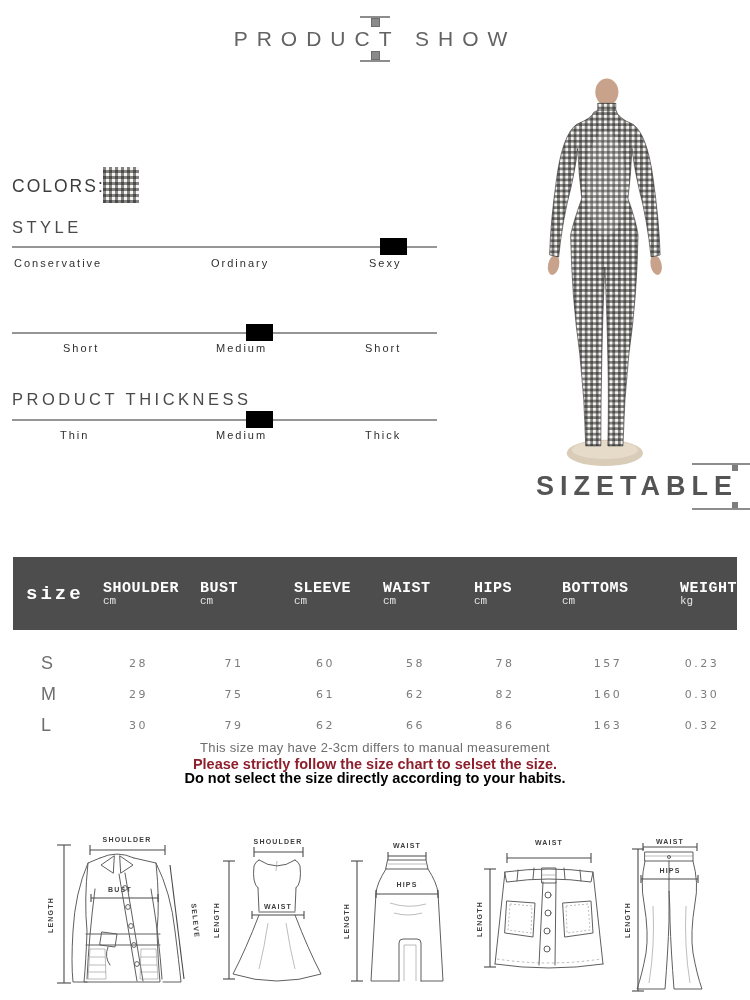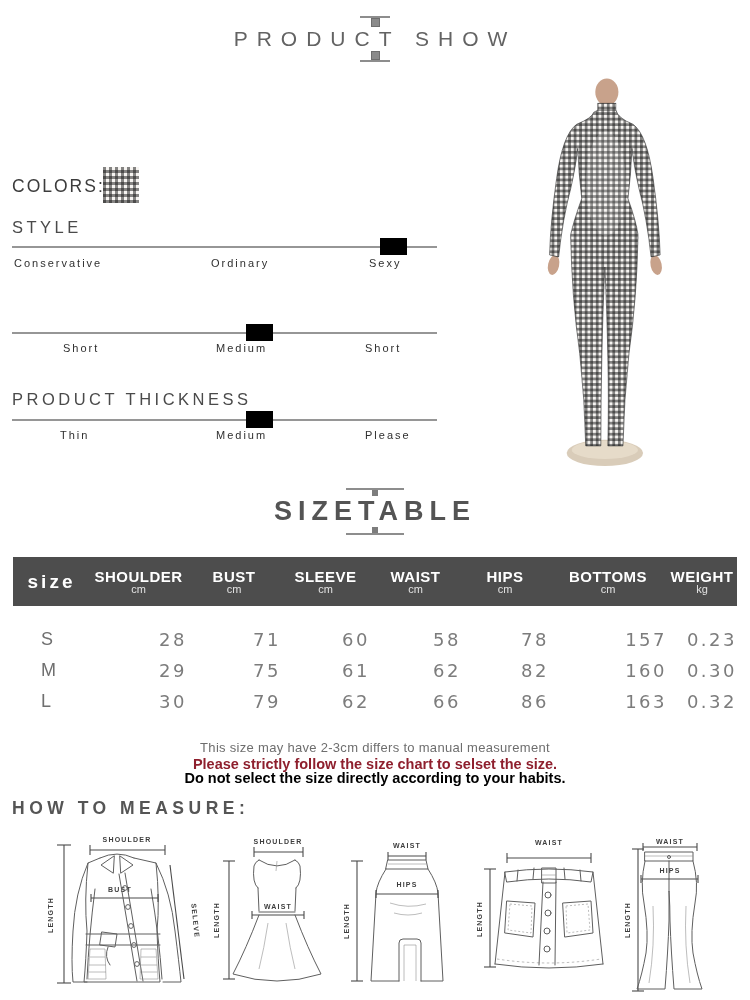--- a/index.html
+++ b/index.html
@@ -7,21 +7,21 @@
         font-family:"Liberation Sans",sans-serif;}
 
   
   .deco-row{position:absolute;left:0;width:750px;display:flex;align-items:center;justify-content:center;flex-direction:column;}
   .dash{height:2px;background:#8d8d8d;}
   .sq{display:inline-block;background:#8a8a8a;border:1px solid #6e6e6e;}
   #product-show-header{top:16px;}
   #product-show-header .dash{width:30px;}
   #product-show-header .sq{width:7px;height:7px;margin:0 20px;}
   #product-show-header h1{font-size:21px;letter-spacing:9px;color:#636363;font-weight:500;margin:0 16px;}
-  #sizetable-header{top:488px;}
+  #sizetable-header{top:463px;align-items:flex-end;}
   #sizetable-header .dash{width:58px;}
   #sizetable-header .sq{width:6px;height:6px;margin:0 12px;border:none;background:#7d7d7d;}
   #sizetable-header h2{font-size:27px;letter-spacing:6px;color:#545454;font-weight:600;margin:0 12px;}
 
   
   .info-line{position:absolute;left:12px;font-size:17.5px;letter-spacing:2px;color:#3c3c3c;font-weight:500;white-space:nowrap;}
   .info-line b{color:#000;font-weight:700;letter-spacing:1px;}
   #name-line{top:92px;}
   #fabric-line{top:126px;}
   #colors-line{top:176px;}
@@ -31,25 +31,25 @@
       repeating-linear-gradient(0deg, rgba(20,20,20,.5) 0 3px, transparent 3px 6px);}
 
   
   .attr-title{position:absolute;left:12px;font-size:16.5px;letter-spacing:3.5px;color:#4a4a4a;font-weight:500;}
   .attr-line{position:absolute;left:12px;width:425px;height:2px;background:#969696;}
   .marker{position:absolute;width:27px;height:17px;background:#000;}
   .opt{position:absolute;font-size:11px;letter-spacing:2px;color:#2f2f2f;font-weight:500;white-space:nowrap;}
 
   
   table.sizetable{position:absolute;left:13px;top:557px;width:724px;border-collapse:collapse;table-layout:fixed;}
-  .sizetable thead th{background:#4d4d4d;color:#fff;height:47px;vertical-align:middle;padding:1px;font-weight:700;text-align:center;}
+  .sizetable thead th{background:#4d4d4d;color:#fff;height:47px;vertical-align:middle;padding:13px;font-weight:700;text-align:left;font-family:Liberation Mono, monospace;}
   .cl{font-size:15px;letter-spacing:.5px;line-height:1;}
   .cu{font-size:11px;font-weight:400;color:#e3e3e3;margin-top:0;line-height:1;}
   th.size-col{text-align:left;padding-left:26px;font-size:19px;font-weight:500;letter-spacing:3px;}
-  .sizetable td{text-align:right;color:#7c7c7c;font-size:18px;letter-spacing:2.5px;height:31px;padding:0;
+  .sizetable td{text-align:center;color:#7c7c7c;font-size:11px;letter-spacing:2.5px;height:31px;padding:0;
                 font-family:"DejaVu Sans",sans-serif;}
   .sizetable tbody tr.first td{padding-top:18px;}
   td.size-cell{text-align:left;padding-left:28px;color:#6f6f6f;font-size:18px;letter-spacing:0;
                font-family:"Liberation Sans",sans-serif;}
 
   
   .note{position:absolute;left:0;width:750px;text-align:center;}
   #note-gray{top:740px;font-size:13px;color:#6e6e6e;letter-spacing:.3px;}
   #note-red1{top:756px;font-size:14.5px;color:#8e1f2d;font-weight:700;}
   #note-red2{top:770px;font-size:14.5px;color:#000000;font-weight:700;}
@@ -92,21 +92,21 @@
   <div class="marker" style="left:246px;top:324px"></div>
   <span class="opt" style="left:63px;top:342px">Short</span>
   <span class="opt" style="left:216px;top:342px">Medium</span>
   <span class="opt" style="left:365px;top:342px">Short</span>
 
   <div class="attr-title" style="top:390px">PRODUCT THICKNESS</div>
   <div class="attr-line" style="top:419px"></div>
   <div class="marker" style="left:246px;top:411px"></div>
   <span class="opt" style="left:60px;top:429px">Thin</span>
   <span class="opt" style="left:216px;top:429px">Medium</span>
-  <span class="opt" style="left:365px;top:429px">Please</span>
+  <span class="opt" style="left:365px;top:429px">Thick</span>
 
   <svg class="diagram" style="left:518px;top:68px;width:232px;height:402px" viewBox="0 0 230 400">
     <defs>
       <pattern id="hound" width="5.5" height="5.5" patternUnits="userSpaceOnUse">
         <rect width="5.5" height="5.5" fill="#f7f5f2"></rect>
         <rect width="2.75" height="5.5" fill="#141414" opacity="0.5"></rect>
         <rect width="5.5" height="2.75" fill="#141414" opacity="0.5"></rect>
       </pattern>
     </defs>
     <g>
@@ -220,21 +220,20 @@
         <td>163</td>
         <td>0.32</td>
       </tr>
     </tbody>
   </table>
 
   <div class="note" id="note-gray">This size may have 2-3cm differs to manual measurement</div>
   <div class="note" id="note-red1">Please strictly follow the size chart to selset the size.</div>
   <div class="note" id="note-red2">Do not select the size directly according to your habits.</div>
 
-  <div id="measure-title">HOW TO MEASURE:</div>
 
   <svg class="diagram" style="left:2px;top:831px;width:210px;height:164px" viewBox="0 0 210 164">
     <line class="dline" x1="62" y1="14" x2="62" y2="152"></line>
     <line class="dline" x1="55" y1="14" x2="69" y2="14"></line>
     <line class="dline" x1="55" y1="152" x2="69" y2="152"></line>
     <text class="lbl" transform="rotate(-90 51 84)" x="51" y="84" text-anchor="middle">LENGTH</text>
     <text class="lbl" x="125" y="11" text-anchor="middle">SHOULDER</text>
     <line class="dline" x1="88" y1="19" x2="163" y2="19"></line>
     <line class="dline" x1="88" y1="14" x2="88" y2="24"></line>
     <line class="dline" x1="163" y1="14" x2="163" y2="24"></line>

